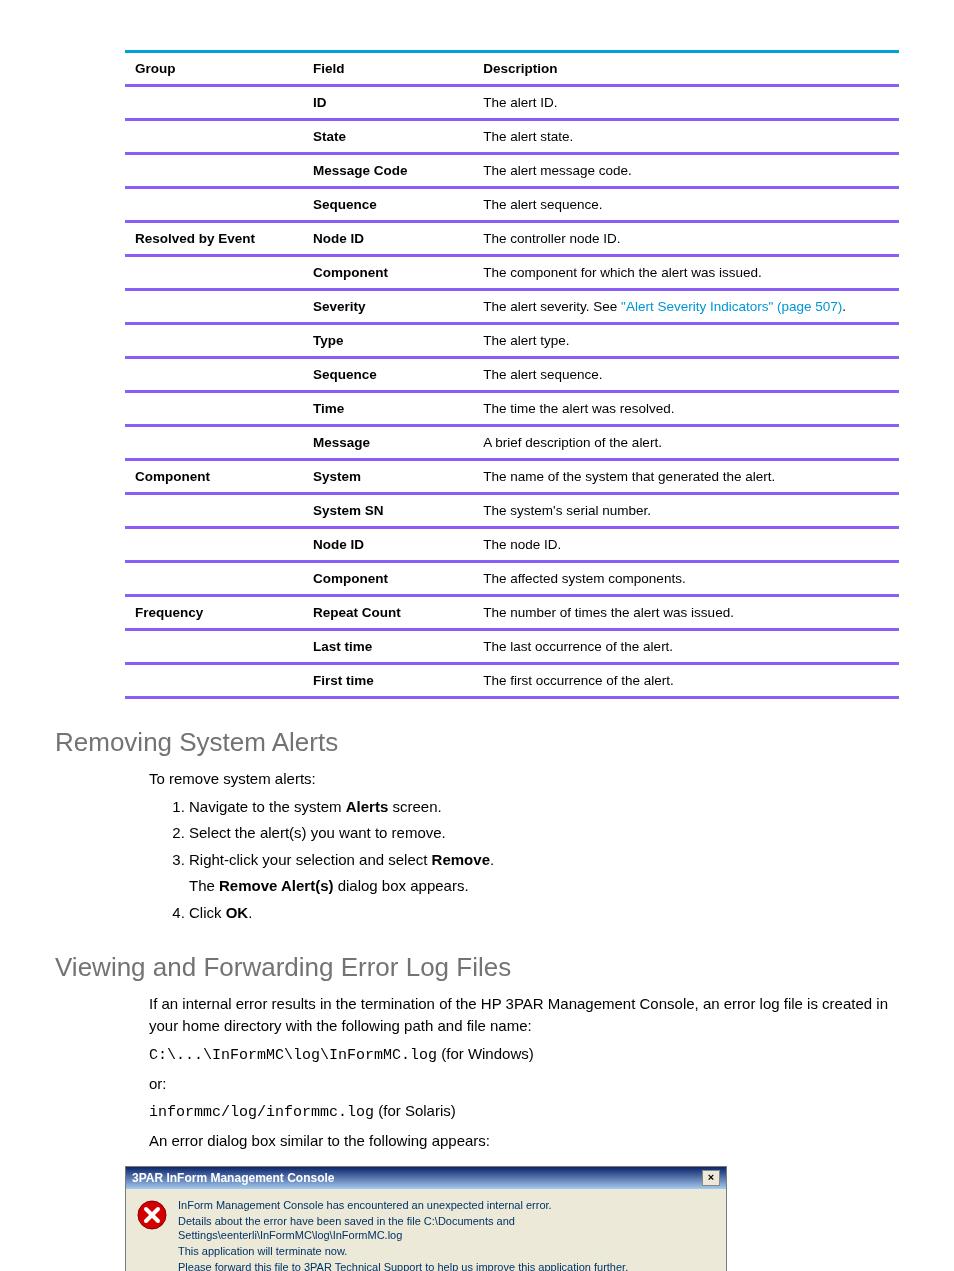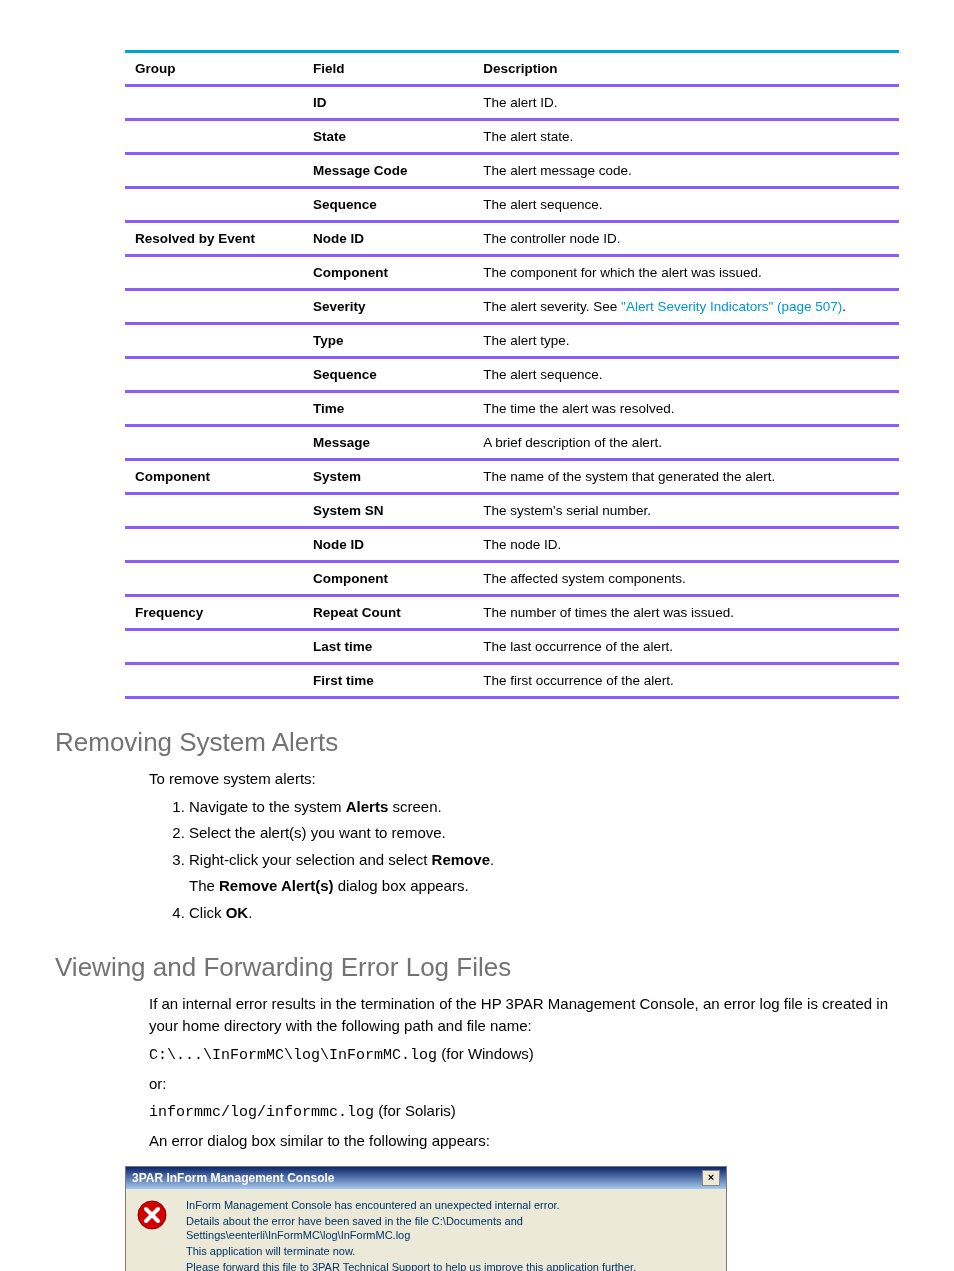--- a/index.html
+++ b/index.html
@@ -97,21 +97,21 @@
     padding: 8px 10px 6px 10px;
     background: #ece9d8;
   }
   .dialog .icon {
     width: 32px;
     flex: 0 0 32px;
     margin-right: 10px;
     margin-top: 2px;
   }
   .dialog .msg { color: #003366; line-height: 1.35; }
-  .dialog .msg div { margin: 1px 8px; }
+  .dialog .msg div { margin: 1px 0; }
   .dialog .btnrow {
     text-align: center;
     padding: 4px 0 10px 0;
     background: #ece9d8;
   }
   .dialog .okbtn {
     display: inline-block;
     min-width: 70px;
     padding: 1px 14px;
     border: 1px solid #666;

